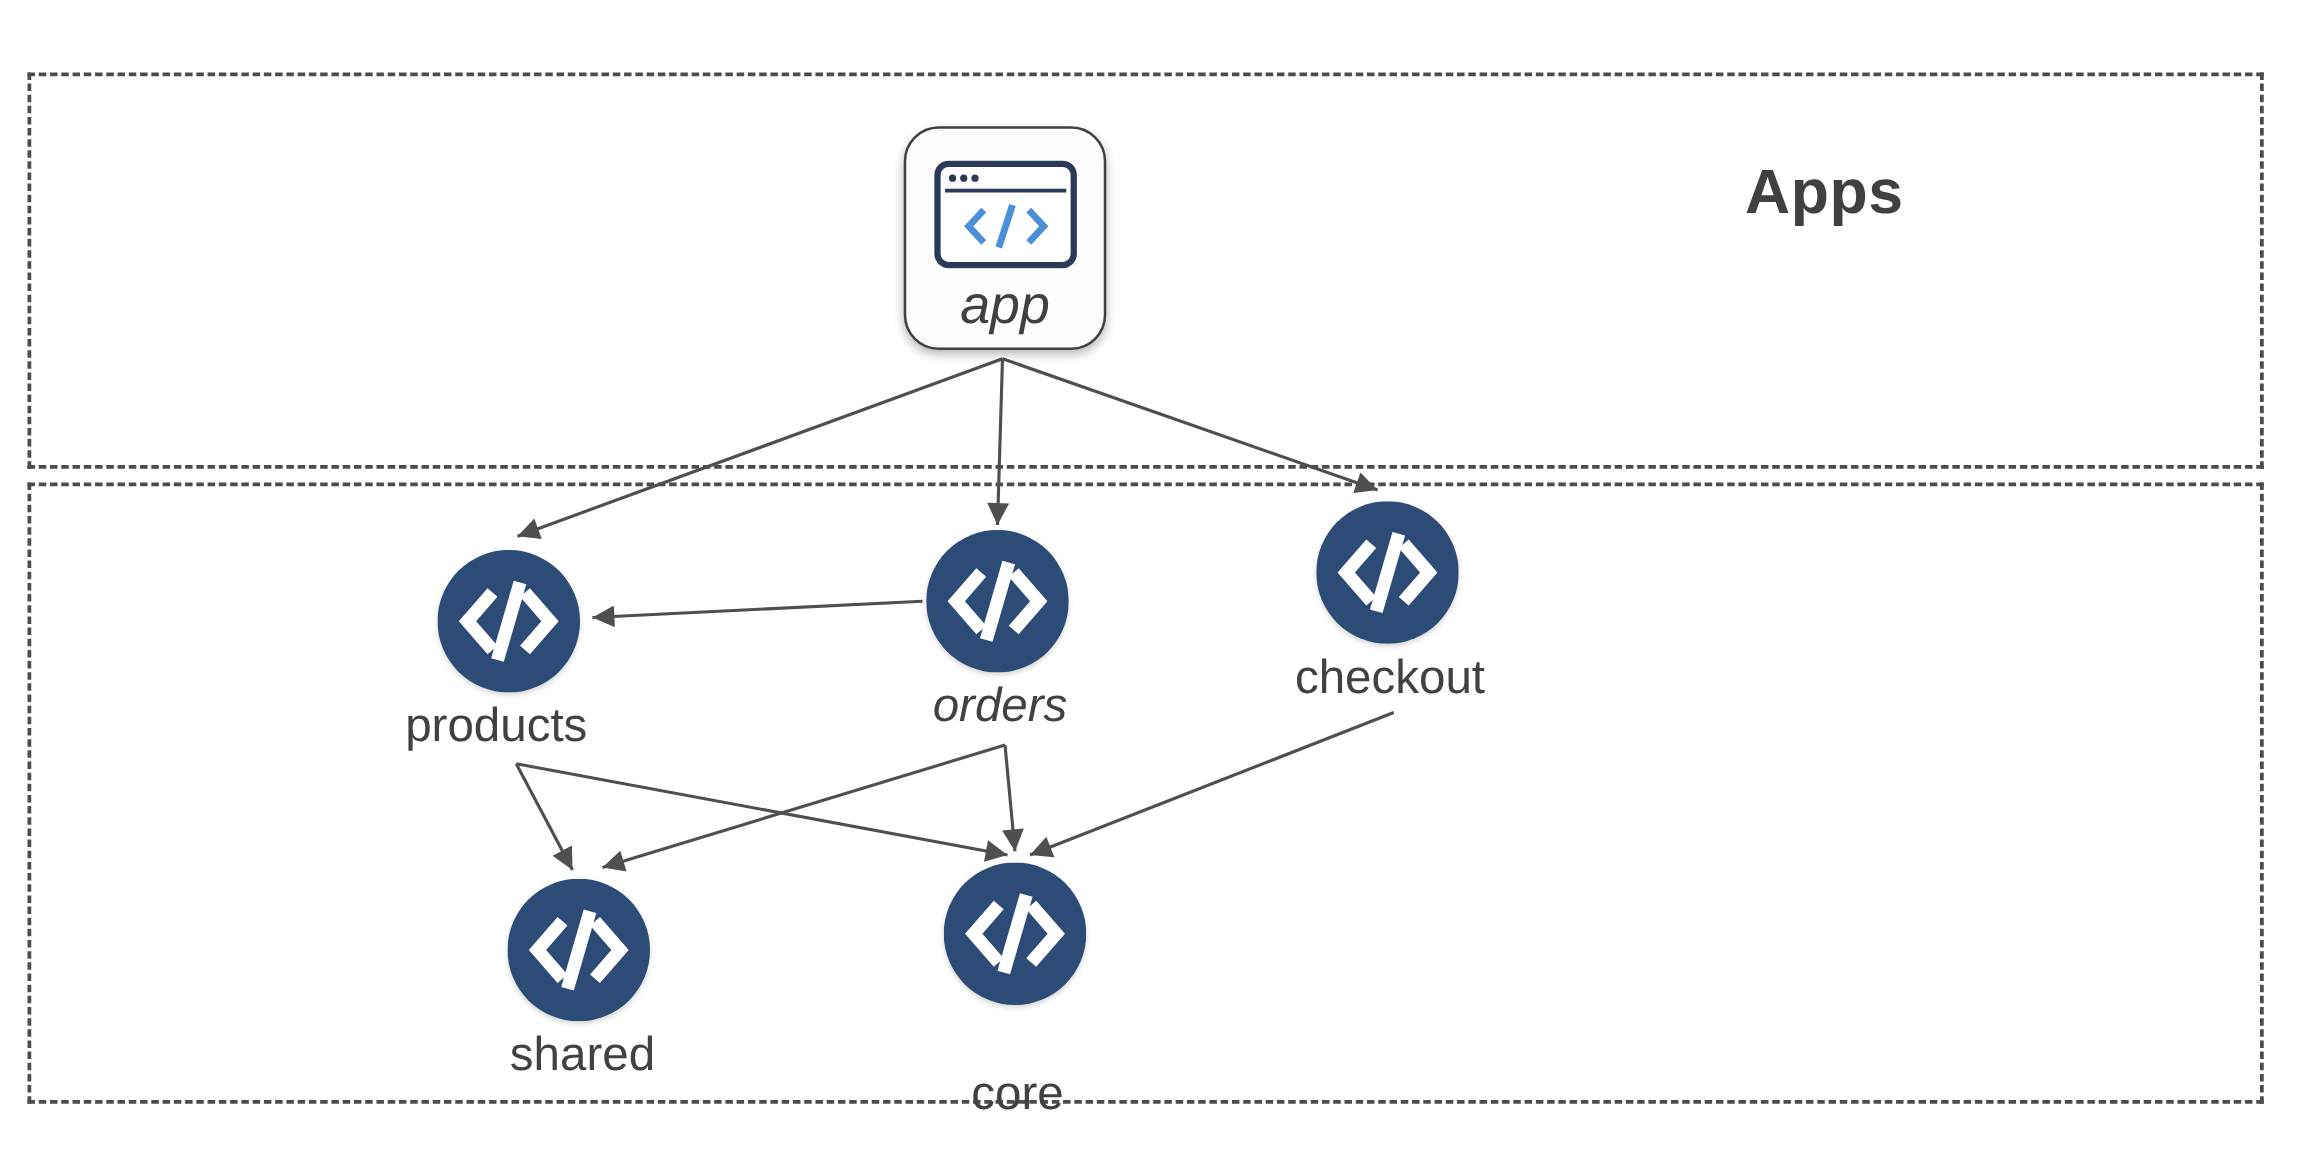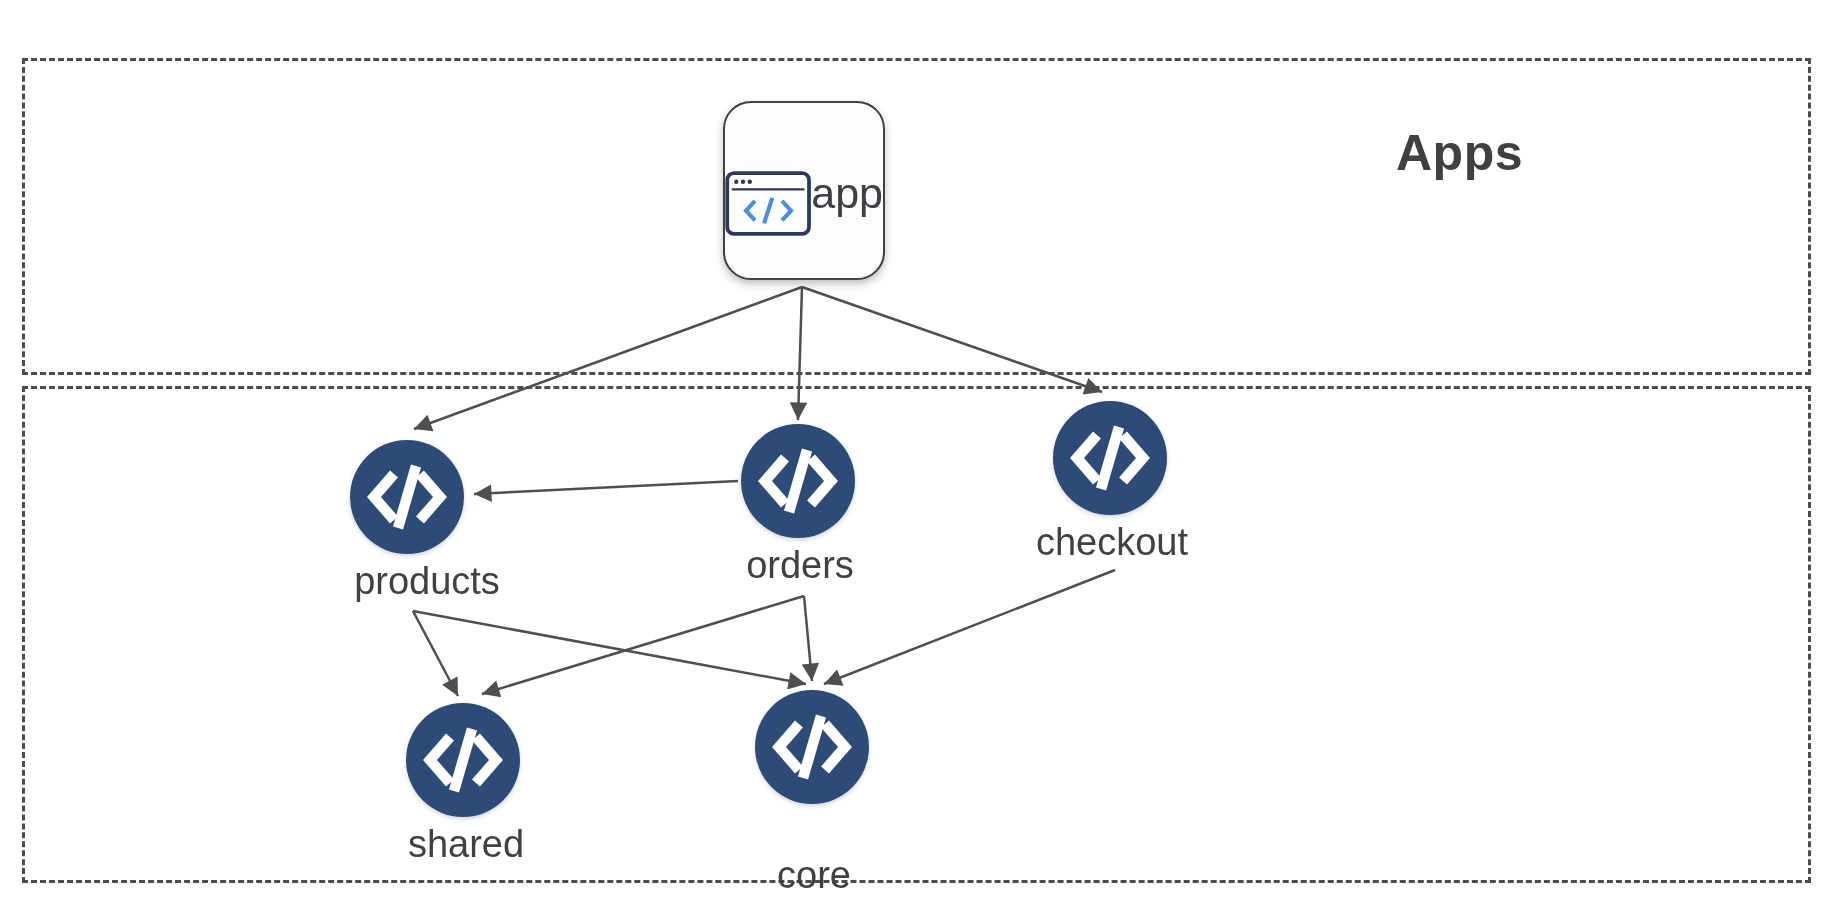--- a/index.html
+++ b/index.html
@@ -48,22 +48,23 @@
   .app-card {
     position: absolute;
     left: 723px; top: 101px;
     width: 162px; height: 179px;
     box-sizing: border-box;
     background: #fdfdfd;
     border: 2.5px solid #3f4042;
     border-radius: 28px;
     box-shadow: 0 4px 8px rgba(70,70,70,0.35);
     display: flex;
-    flex-direction: row;
+    flex-direction: column;
     align-items: center;
+    font-style: italic;
   }
   .app-card .browser-icon { margin-top: 25px; }
   .app-label {
     margin-top: 7px;
     font-size: 43px;
     color: #3e4043;
     line-height: 1.05;
   }
 
   .lib-node { position: absolute; width: 114px; height: 114px; }
@@ -75,22 +76,22 @@
   .node-core     { left: 755px; top: 690px; }
 
   .node-label {
     position: absolute;
     transform: translateX(-50%);
     font-size: 38px;
     color: #3f4145;
     white-space: nowrap;
     line-height: 1;
   }
-  .label-products { left: 427px;  top: 562px; }
-  .label-orders   { left: 800px;  top: 546px; }
+  .label-products { left: 397px;  top: 562px; }
+  .label-orders   { left: 800px;  top: 546px; font-style: italic; }
   .label-checkout { left: 1112px; top: 523px; }
   .label-shared   { left: 466px;  top: 825px; }
   .label-core     { left: 814px;  top: 856px; }
 </style>
 </head>
 <body>
 
 <div class="canvas">
 
   <div class="zone zone-apps"></div>

